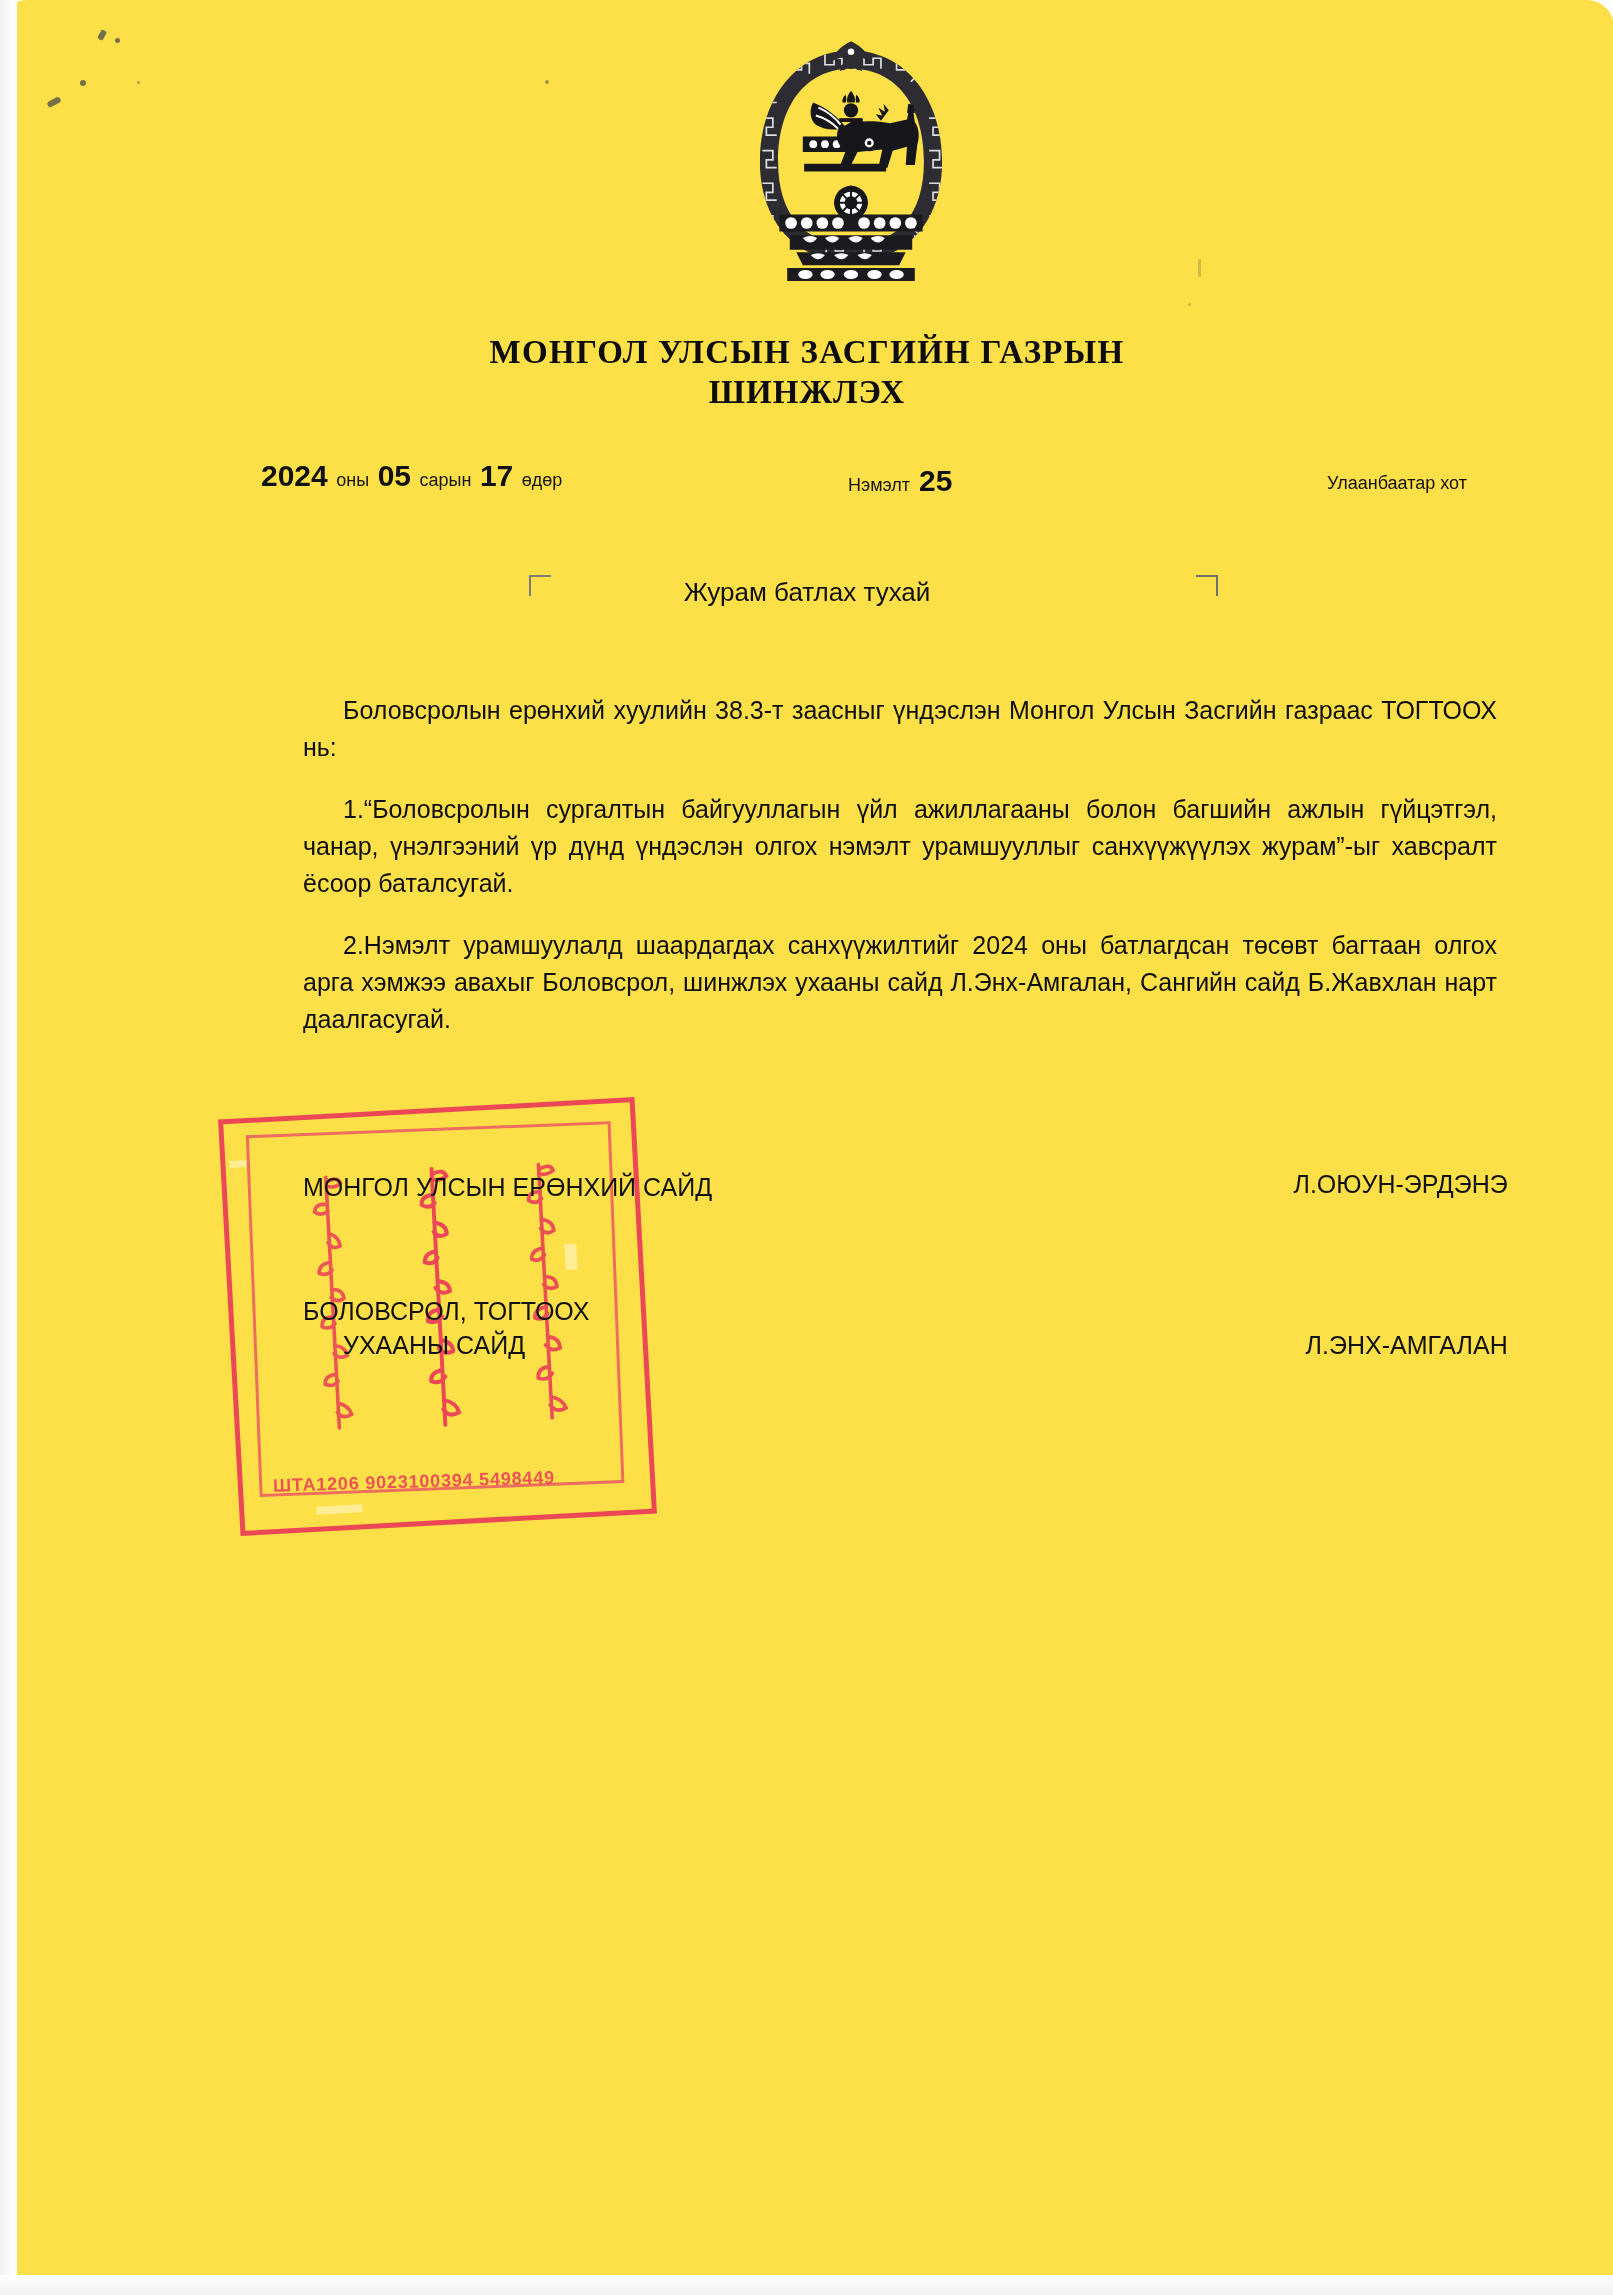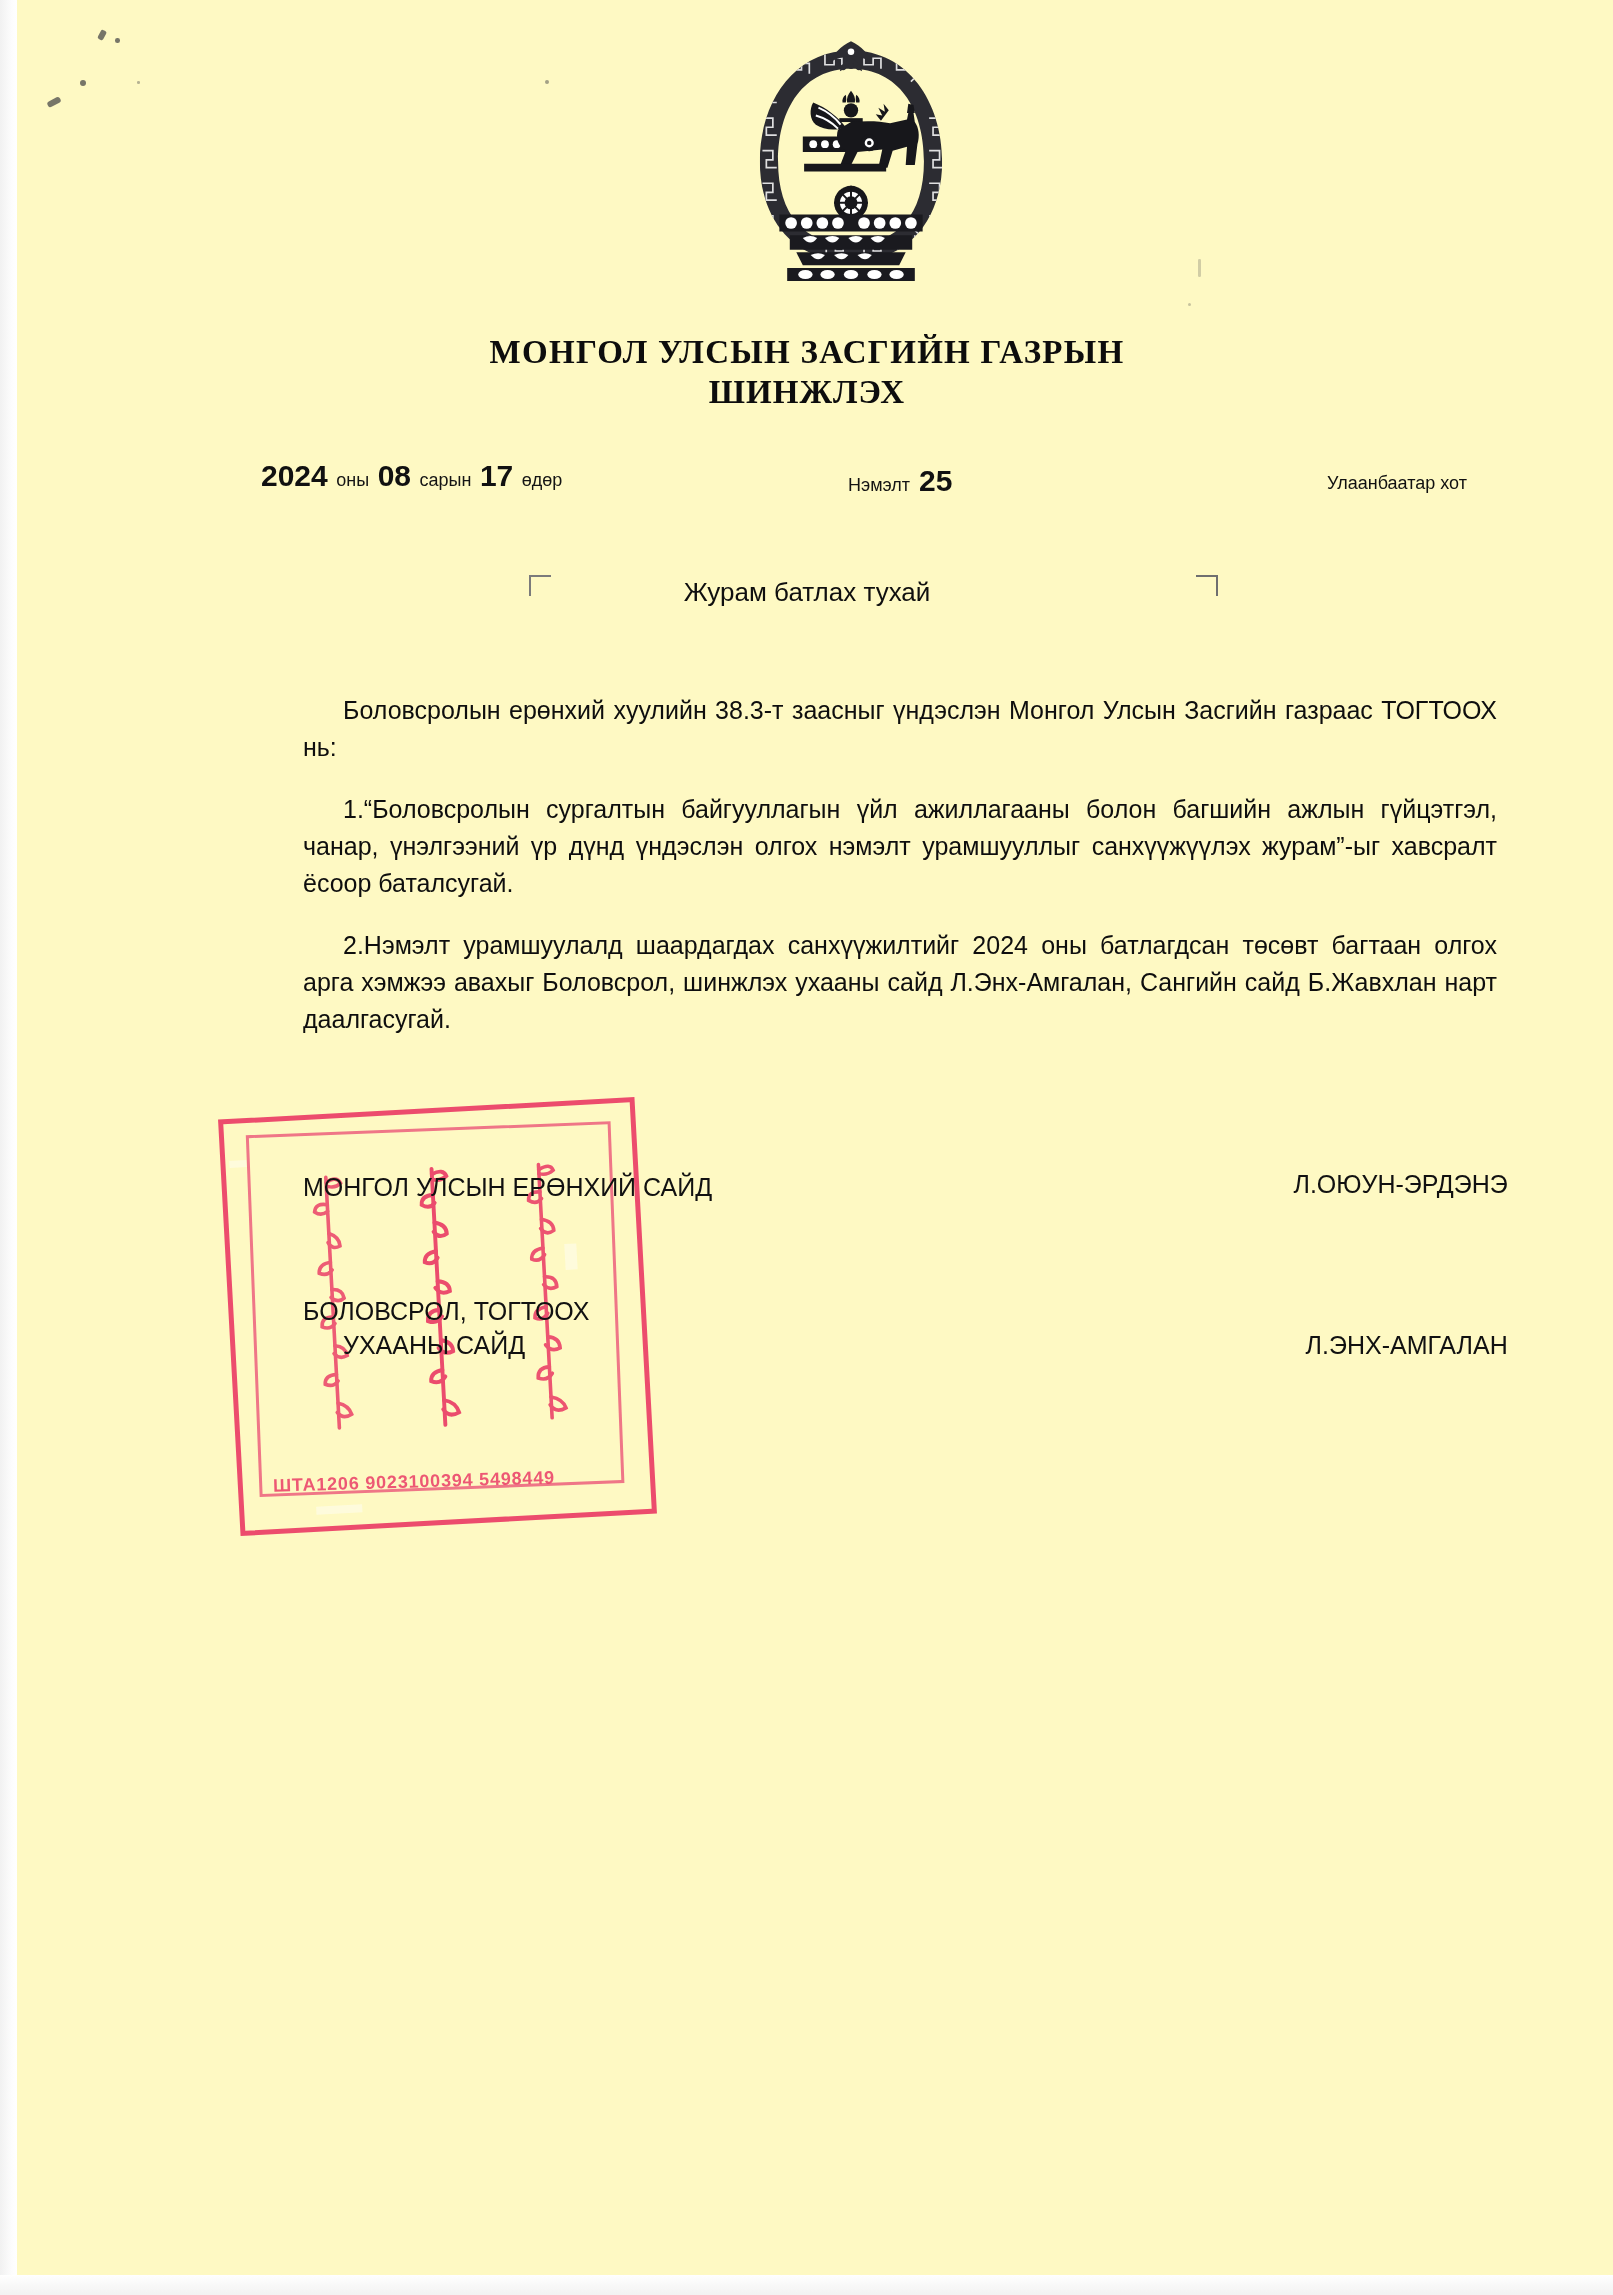--- a/index.html
+++ b/index.html
@@ -8,21 +8,22 @@
     width:1614px; height:2295px;
     font-family:"Liberation Sans", sans-serif;
     color:#101010;
     position:relative;
     overflow:hidden;
   }
 
   
   #page {
     position:absolute; inset:0;
-    background:#fef9c3;
+    background:#fde047;
+    border-radius:27px;
   }
 
   
   .scan-edge-l { position:absolute; left:0; top:0; width:17px; height:2295px;
     background:linear-gradient(90deg,#f1f1f1 0%, #fdfdfd 70%, #ffffff 100%); }
   .scan-edge-b { position:absolute; left:0; bottom:0; width:1614px; height:19.6px;
     background:linear-gradient(0deg,#f2f2f2 0%, #ffffff 100%); }
 
   
   .speck { position:absolute; background:#4a4a4a; border-radius:50%; opacity:.75; }
@@ -250,21 +251,21 @@
     </svg>
   </div>
 
   <div class="doc-title" id="title-line1">МОНГОЛ УЛСЫН ЗАСГИЙН ГАЗРЫН</div>
   <div class="doc-title" id="title-line2">ШИНЖЛЭХ</div>
 
   <div id="date-row">
     <div id="date-group">
       <span class="date-big">2024</span>
       <span class="date-small">оны</span>
-      <span class="date-big">08</span>
+      <span class="date-big">05</span>
       <span class="date-small">сарын</span>
       <span class="date-big">17</span>
       <span class="date-small">өдөр</span>
     </div>
     <div id="number-group">
       <span class="date-small">Нэмэлт</span>
       <span class="date-big">25</span>
     </div>
     <div id="city-group">Улаанбаатар хот</div>
   </div>

